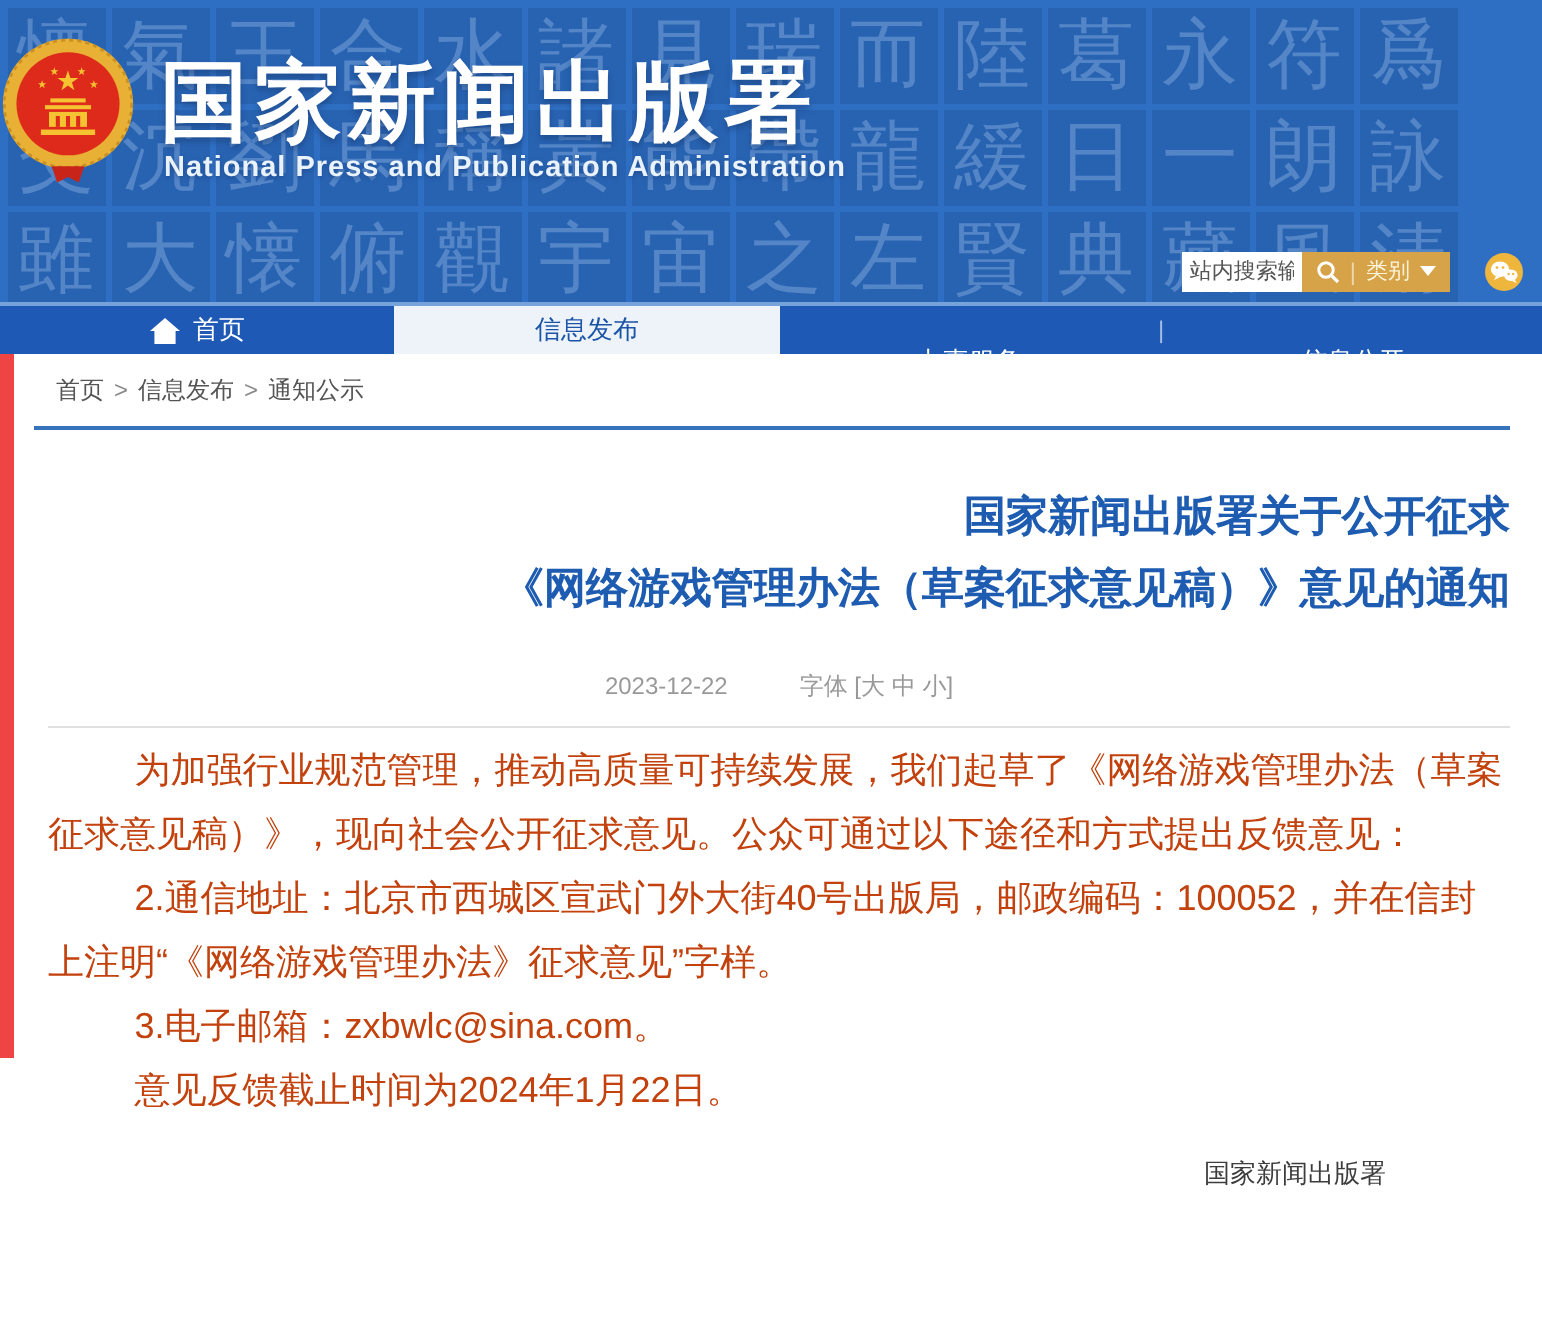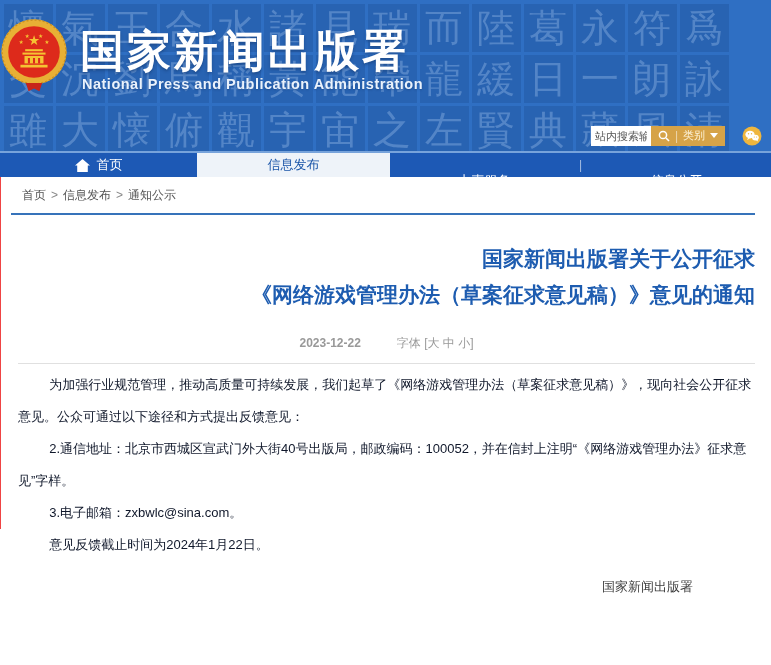--- a/index.html
+++ b/index.html
@@ -45,33 +45,33 @@
     justify-content: center; cursor: pointer; }
   .nav-home { width: 197px; gap: 7px; }
   .nav-tab-active { width: 193px; background: #eef3f9; color: #1a55a8; }
   .nav-flex { flex: 1; margin-top: 28px; }
   .nav-sep { color: rgba(255,255,255,0.6); font-size: 12px; display: flex;
     align-items: center; }
   .home-icon svg { display: block; }
 
   
   .content { width: 771px; height: 352px; background: #fff;
-    border-left: 1px solid #ef4444; padding: 10px 16px 0 17px; }
+    border-left: 7px solid #ef4444; padding: 10px 16px 0 17px; }
   .breadcrumb { font-size: 12px; color: #555; padding-left: 4px; }
   .breadcrumb a { color: #555; text-decoration: none; cursor: pointer; }
   .crumb-sep { color: #888; margin: 0 5px; }
   .hr-blue { height: 2px; background: #3673ba; margin: 9px 0 0 -7px; }
   .article-title { margin-top: 26px; text-align: right; color: #1d5cb0;
     font-size: 21px; font-weight: bold; line-height: 36px; }
   .article-meta { margin-top: 22px; text-align: center; color: #999;
     font-size: 12px; }
-  .article-meta .datepart { margin-right: 36px; font-weight: bold; }
+  .article-meta .datepart { margin-right: 36px; }
   .article-meta a { color: #999; text-decoration: none; cursor: pointer; }
   .hr-gray { height: 1px; background: #e0e0e0; margin-top: 11px; }
-  .body-text { margin-top: 5px; color: #0f172a; font-size: 13px; }
+  .body-text { margin-top: 5px; color: #c2410c; font-size: 18px; }
   .body-text p { text-indent: 2.4em; line-height: 32px; }
   .signature { margin-top: 10px; text-align: right; padding-right: 62px;
     color: #3d3d3d; font-size: 13px; line-height: 31px; }
 </style>
 </head>
 <body>
 
 <div class="header">
   <div class="watermark">
       <span>懷</span>

